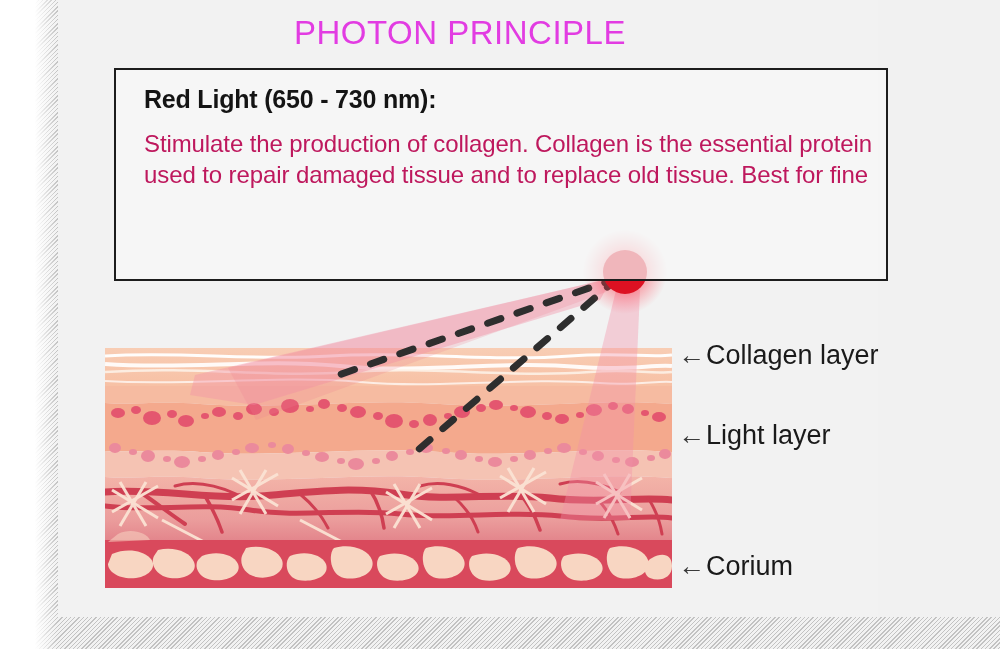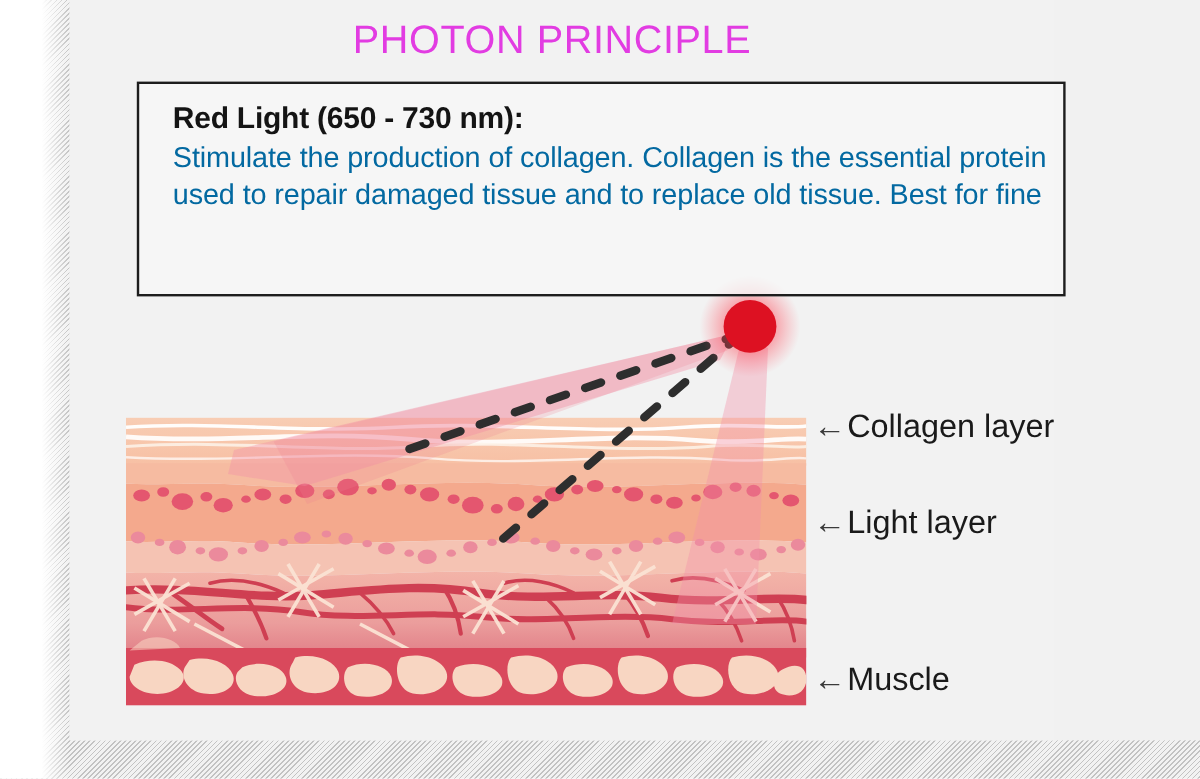--- a/index.html
+++ b/index.html
@@ -34,33 +34,33 @@
   
   #page-title{
     position:absolute;left:0;top:14px;width:920px;text-align:center;
     font-size:33px;letter-spacing:.5px;font-weight:400;
     color:#e23ce2;
     z-index:6;
   }
 
   
   #info-box{
-    position:absolute;left:114px;top:68px;width:774px;height:179px;
+    position:absolute;left:114px;top:68px;width:774px;height:213px;
     border:2px solid #1d1d1d;
     background:rgba(246,246,246,.72);
     box-sizing:border-box;
     z-index:6;
   }
   #info-box .pad{padding:15px 0 0 28px;}
   #info-heading{
     font-size:25px;font-weight:bold;color:#141414;line-height:1.15;
     letter-spacing:-.2px;
   }
   #info-body{
-    font-size:24px;color:#0369a1;line-height:1.30;margin-top:2px;
+    font-size:24px;color:#be185d;line-height:1.30;margin-top:14px;
     letter-spacing:-.1px;
   }
 
   
   #diagram{
     position:absolute;left:0;top:0;width:1000px;height:649px;z-index:4;
   }
   
   .layer-label{
     position:absolute;z-index:7;
@@ -285,14 +285,14 @@
 <div class="layer-label" id="label-epidermal">
   <span class="arrow-glyph">←</span>
   <span>Collagen layer</span>
 </div>
 <div class="layer-label" id="label-corium">
   <span class="arrow-glyph">←</span>
   <span>Light layer</span>
 </div>
 <div class="layer-label" id="label-muscle">
   <span class="arrow-glyph">←</span>
-  <span>Muscle</span>
+  <span>Corium</span>
 </div>
 
 </body></html>

